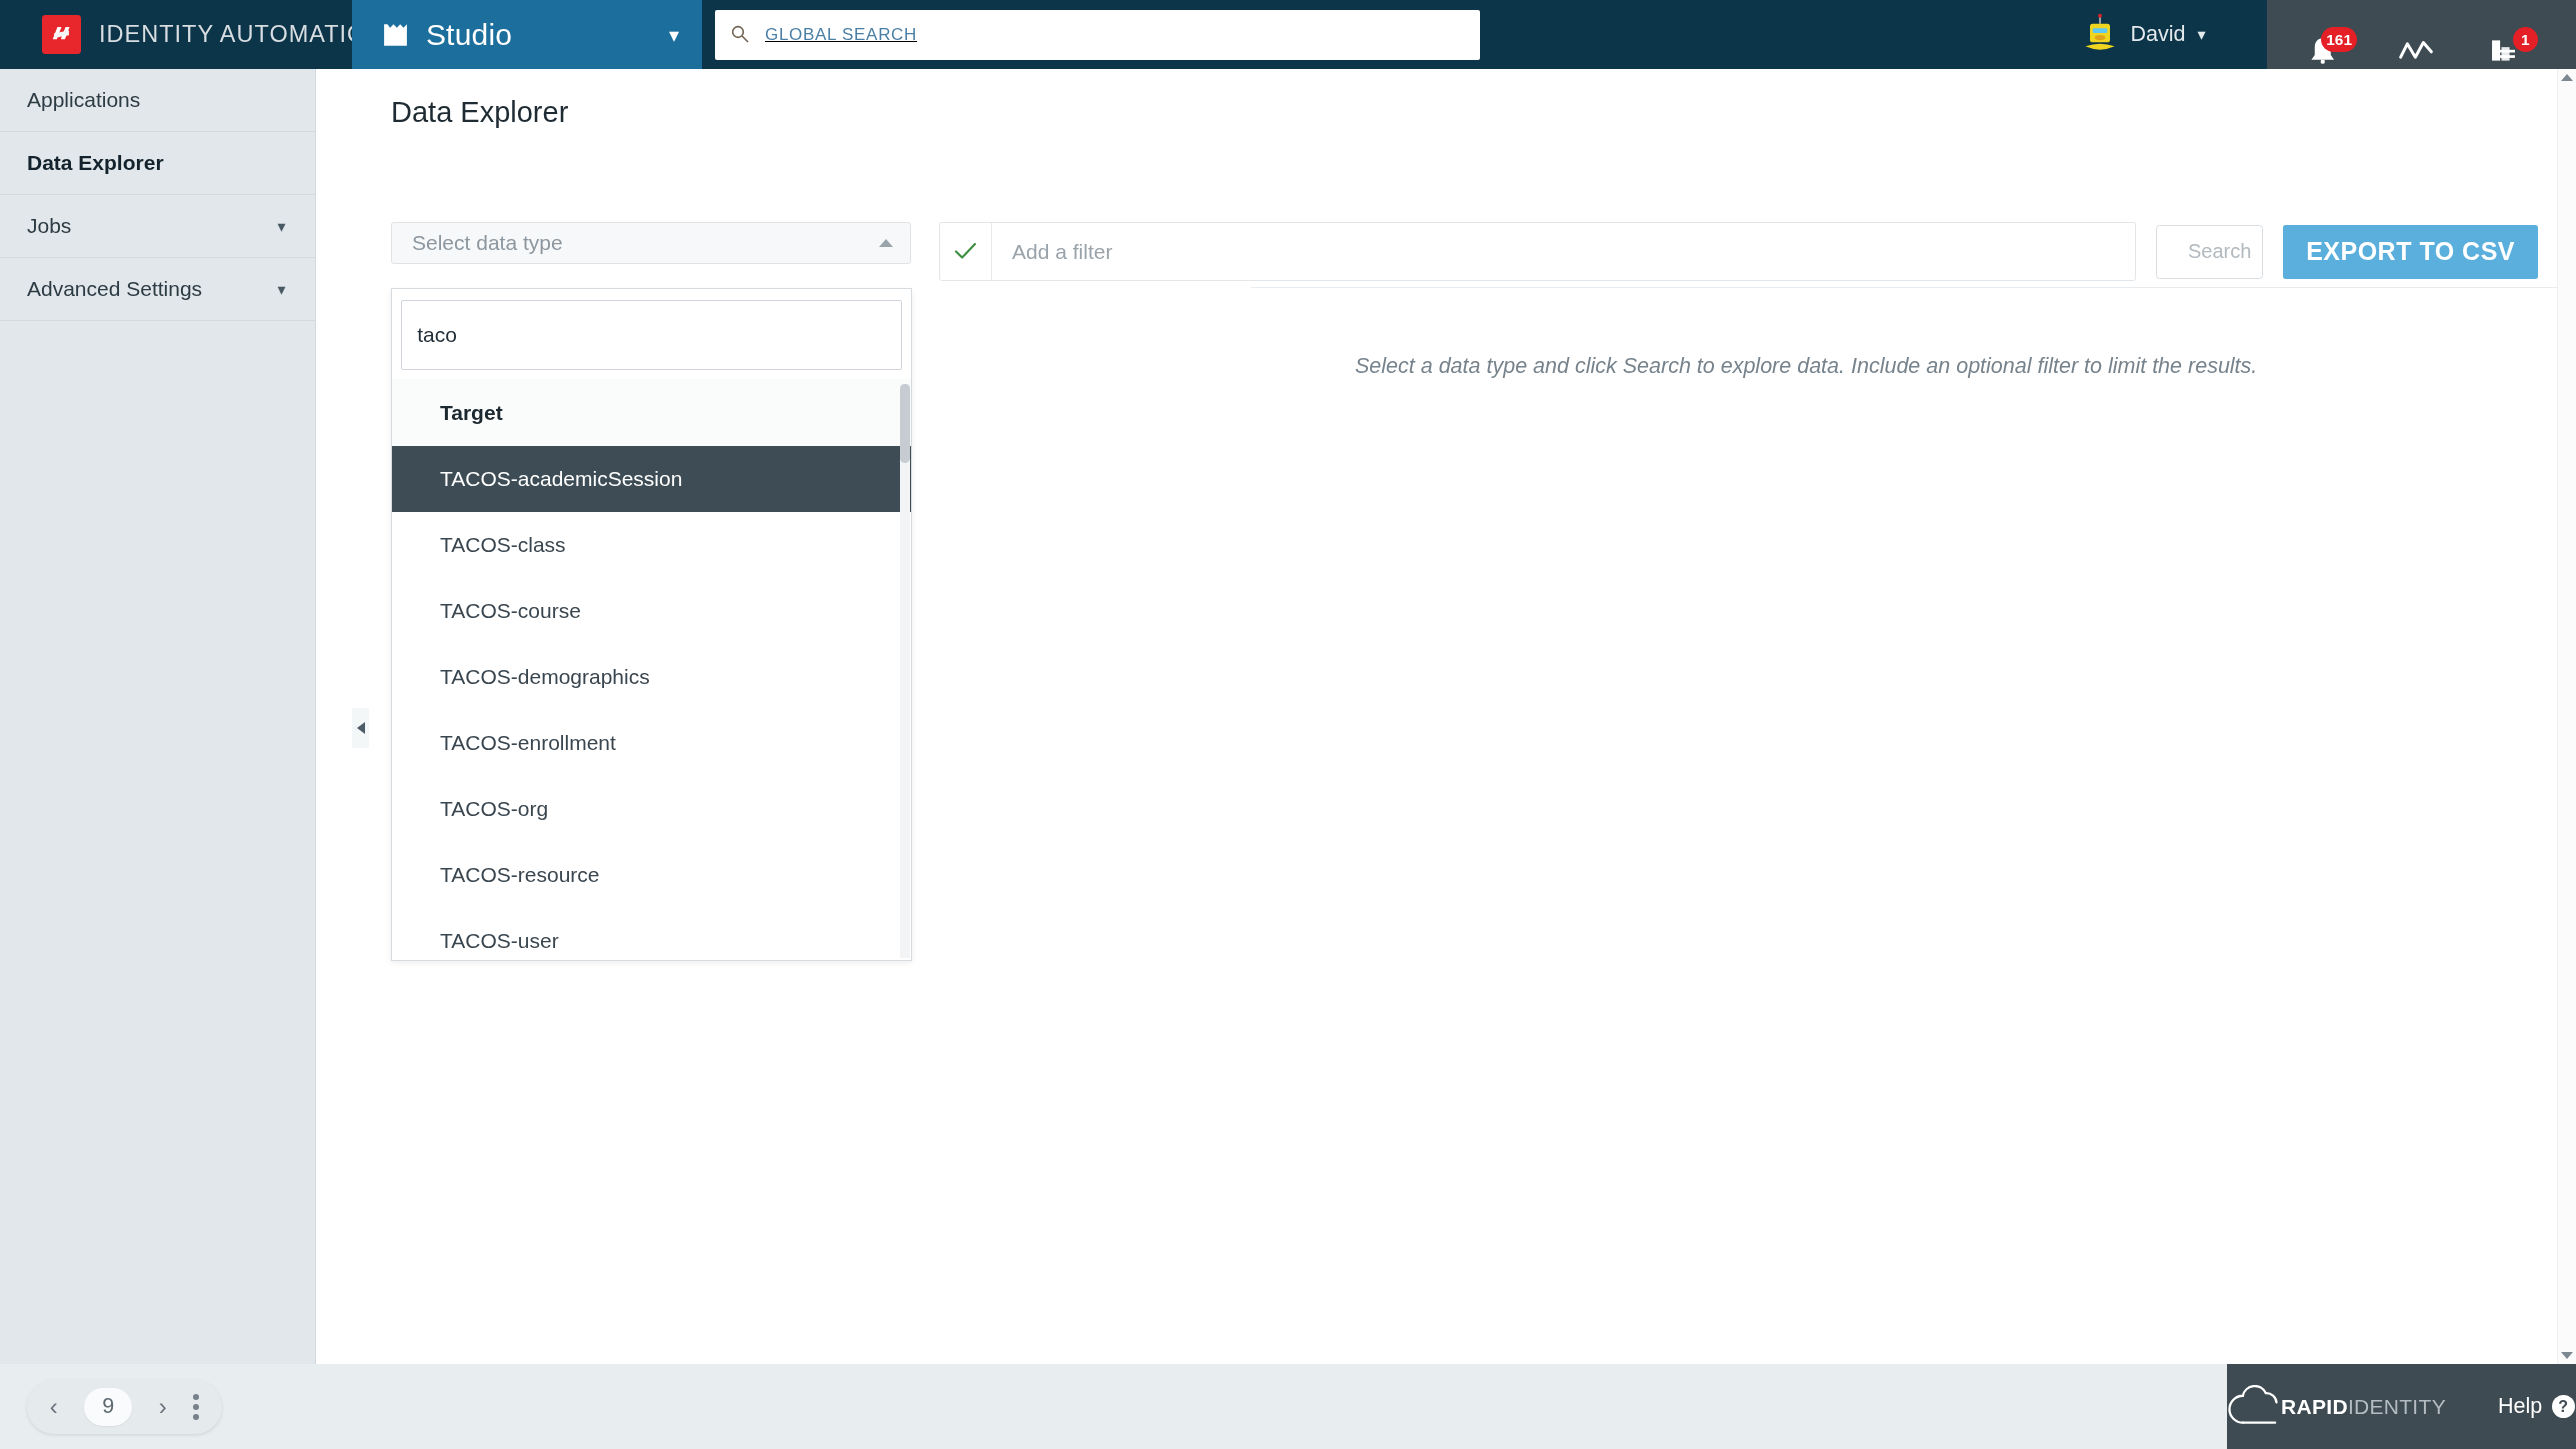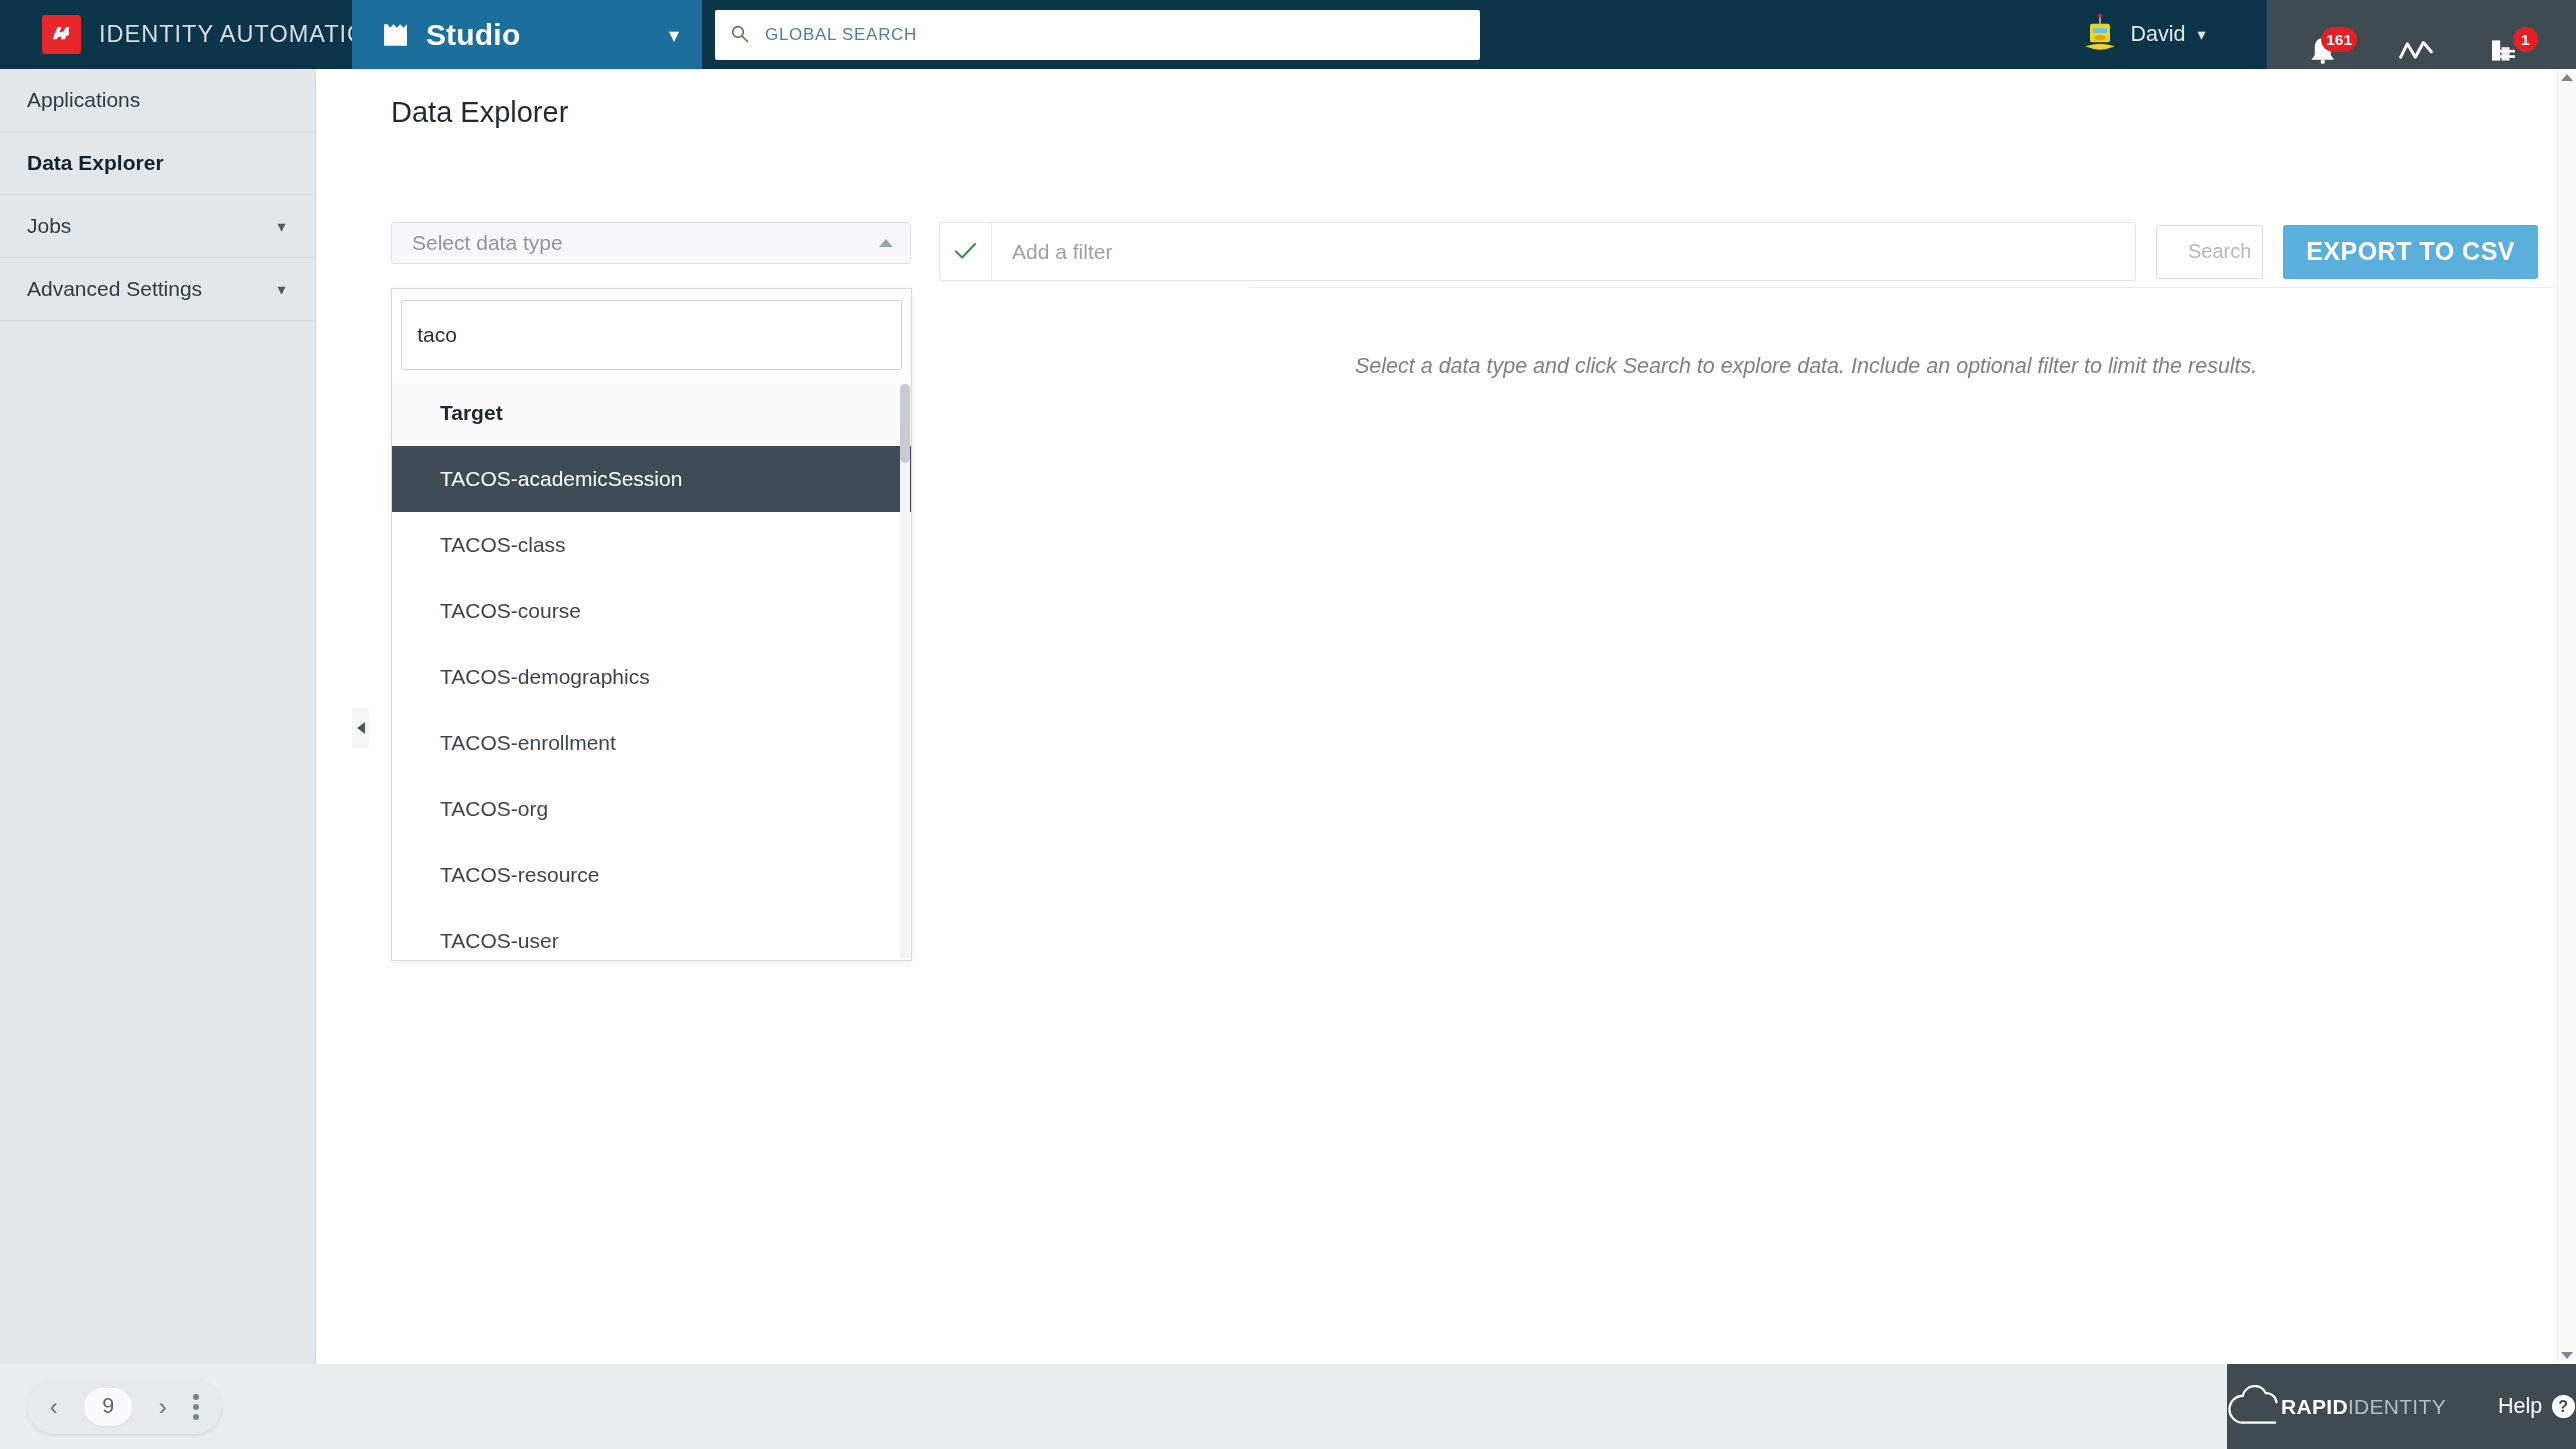--- a/index.html
+++ b/index.html
@@ -43,30 +43,31 @@
   .studio-block {
     width: 350px; height: 69px;
     background: #1c6e9c;
     display: flex; align-items: center;
     padding: 0 23px 0 29.5px;
     justify-content: space-between;
   }
   .studio-left { display: flex; align-items: center; }
   .studio-icon { margin-right: 17.4px; display:block; }
   .studio-title {
-    color: #ffffff; font-size: 30px; font-weight: 700;
+    color: #ffffff; font-size: 30px; font-weight: 400;
     letter-spacing: 0.2px;
   }
   .studio-caret { color: #ffffff; font-size: 20px; line-height: 1; }
 
   .search-zone {
     flex: 1; height: 69px;
     background: #0c3549;
     display: flex; align-items: center;
     padding-left: 13.4px;
+    text-decoration: underline;
   }
   .global-search {
     width: 765px; height: 50px;
     background: #ffffff;
     border-radius: 2px;
     display: flex; align-items: center;
     padding: 0 14.8px;
   }
   .search-mag { margin-right: 14.8px; display:block; flex:none; }
   .search-ph {

